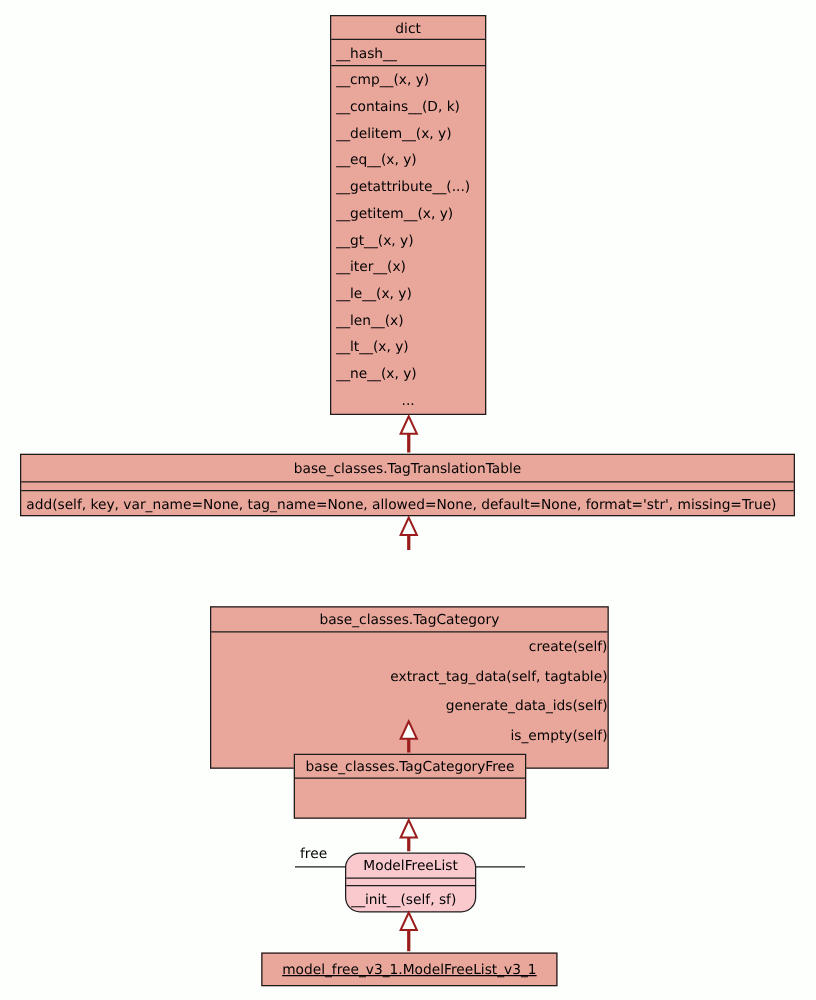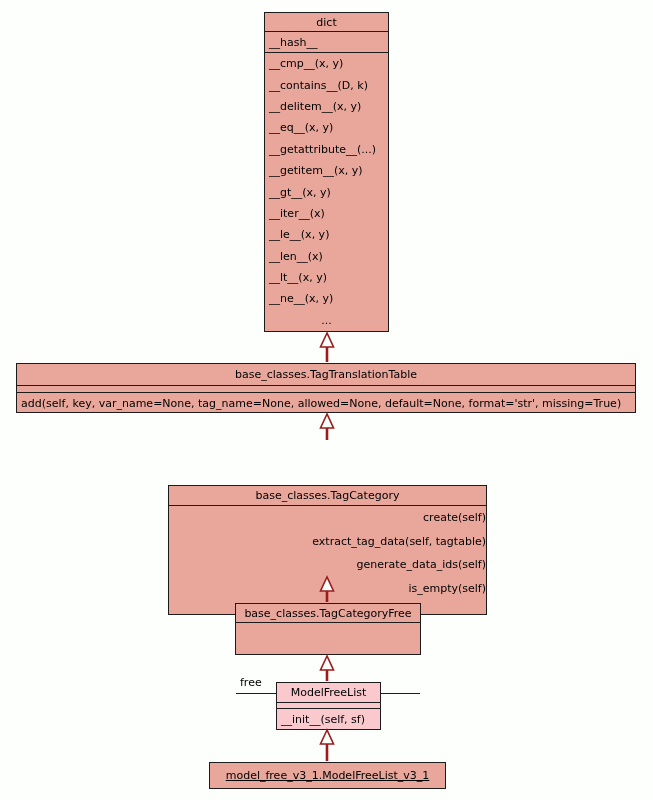--- a/index.html
+++ b/index.html
@@ -78,21 +78,21 @@
   </div>
 
   <div class="clsbox fill-main" style="left:235px; top:603px; width:186px; height:52px;">
     <div class="cls-title" style="height:18px;">base_classes.TagCategoryFree</div>
     <div class="cls-attrs">
       <div class="row" style="height:22px;margin-top:48px;">free</div>
     </div>
     <div style="height:8px;"></div>
   </div>
 
-  <div class="clsbox fill-hi" style="left:276px; top:682px; width:105px; height:48px;">
+  <div class="clsbox fill-hi" style="left:276px; top:682px; width:105px; height:48px;border-radius:12px;">
     <div class="cls-title" style="height:19px;">ModelFreeList</div>
     <div class="cls-attrs" style="height:5px;"></div>
     <div class="row" style="height:20px;">__init__(self, sf)</div>
   </div>
 
   <div class="clsbox fill-main single-title" style="left:209px; top:762px; width:237px; height:27px;text-decoration:underline;">
     <span>model_free_v3_1.ModelFreeList_v3_1</span>
   </div>
 
   <svg class="edges" width="653" height="800" viewBox="0 0 653 800">

